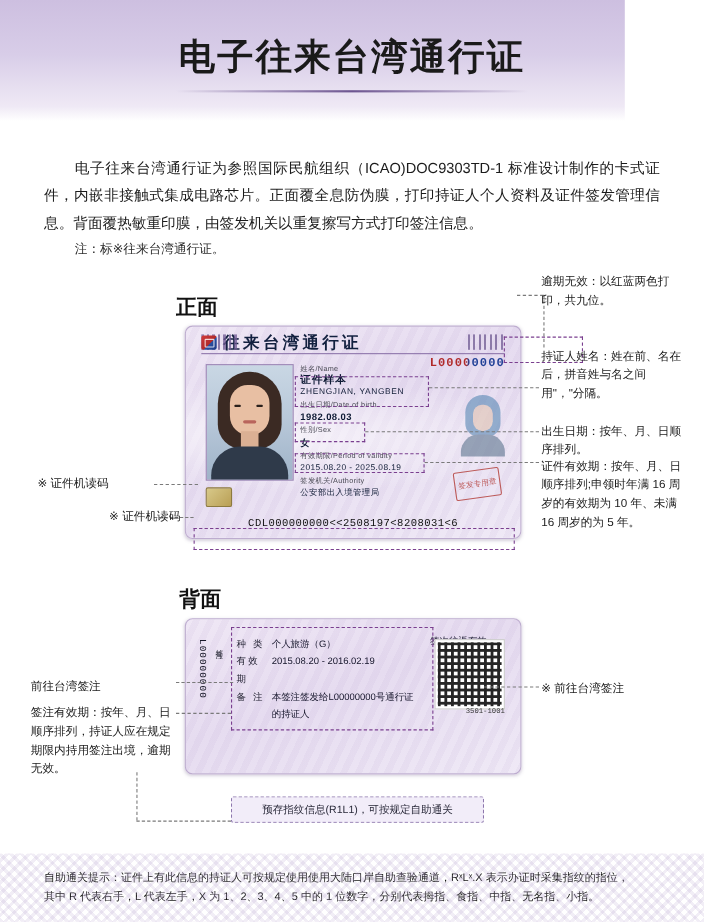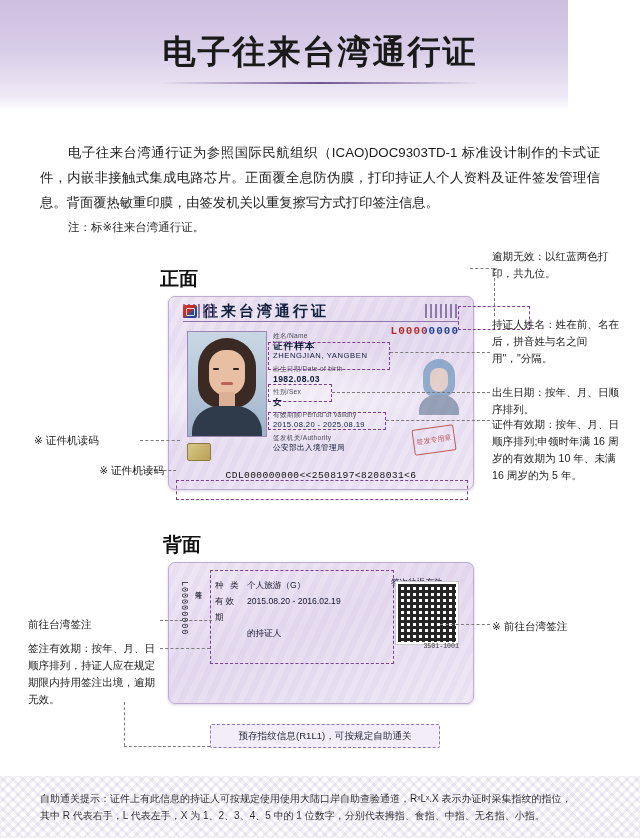--- a/index.html
+++ b/index.html
@@ -308,20 +308,24 @@
     <div class="back-body">
       <div class="bl">
         <span class="k">种 类</span>
         <span class="v">个人旅游（G）</span>
       </div>
       <div class="bl">
         <span class="k">有效期</span>
         <span class="v">2015.08.20 - 2016.02.19</span>
       </div>
       <div class="bl">
+        <span class="k">备 注</span>
+        <span class="v">本签注签发给L00000000号通行证</span>
+      </div>
+      <div class="bl">
         <span class="k"></span>
         <span class="v">的持证人</span>
       </div>
     </div>
 
     <div style="position:absolute;left:222px;top:14px;font-size:8.6px;color:#14142a;">签次往返有效</div>
 
     <div class="qr">
         <i></i>
       </div>

